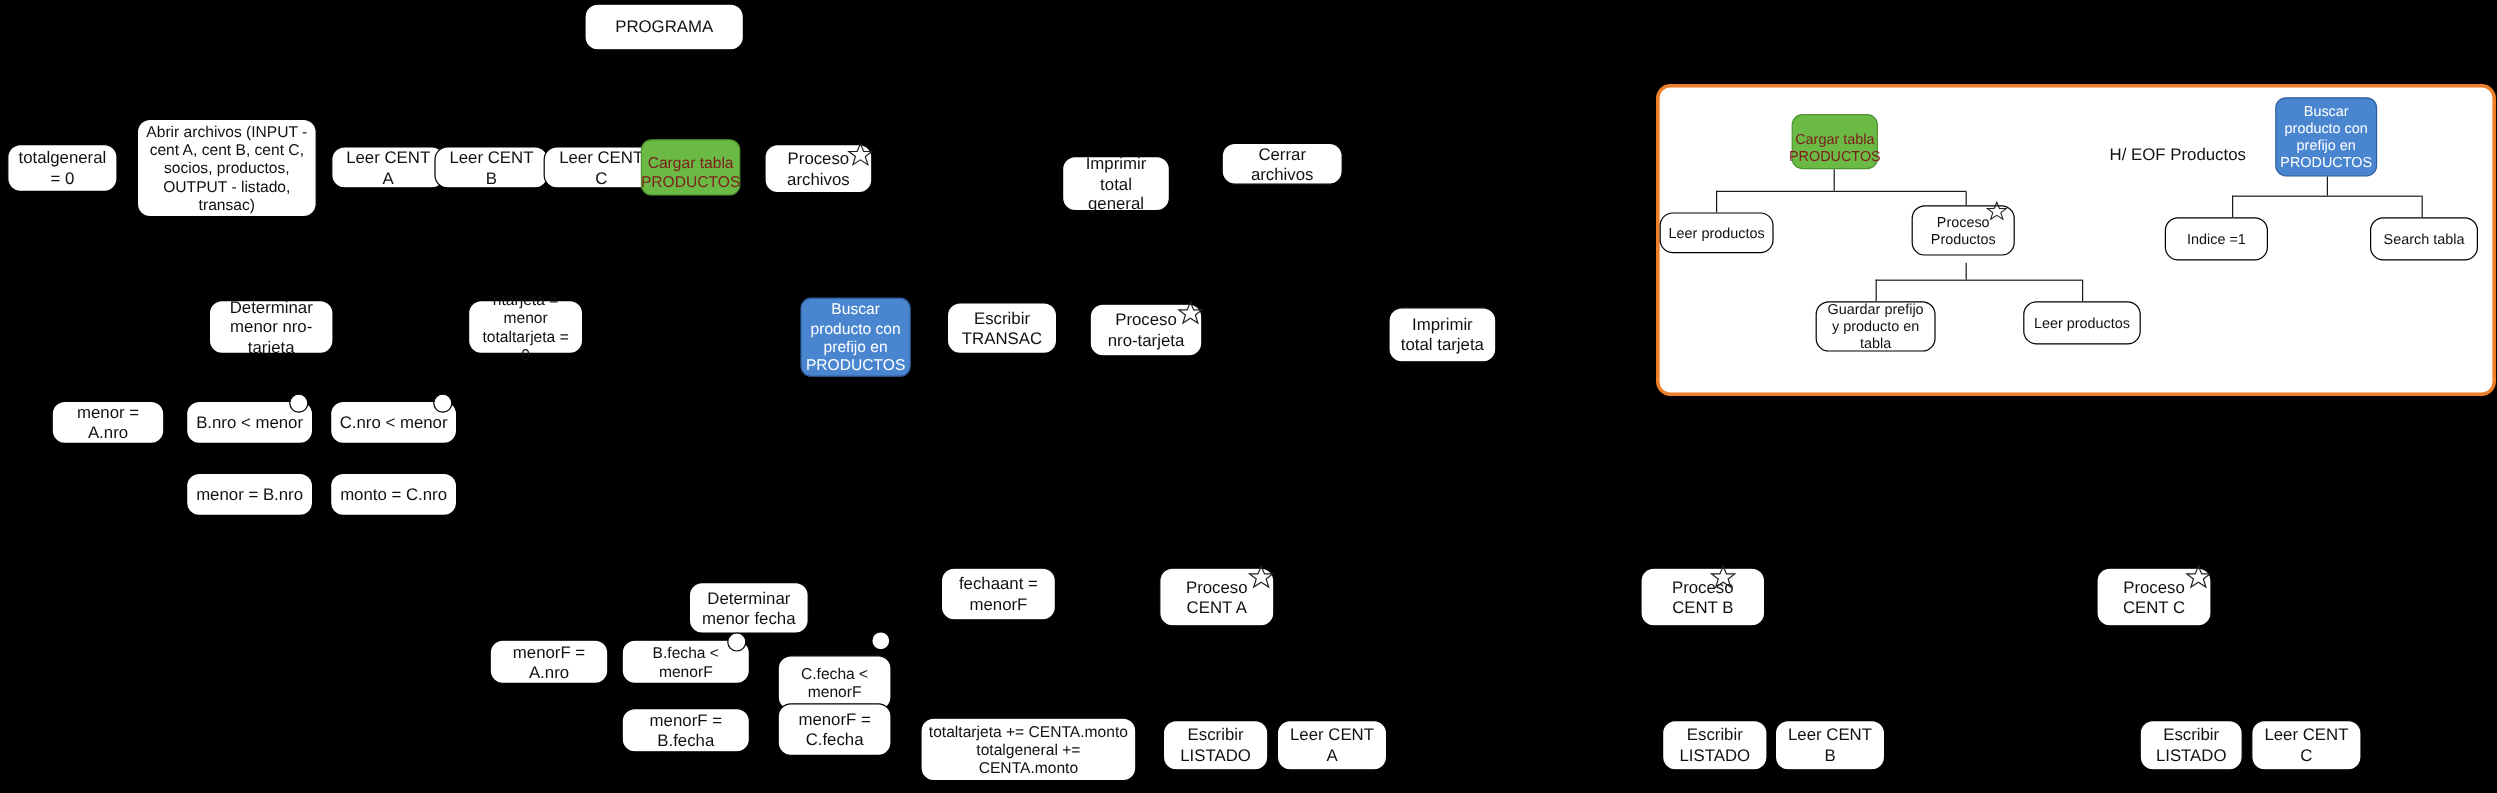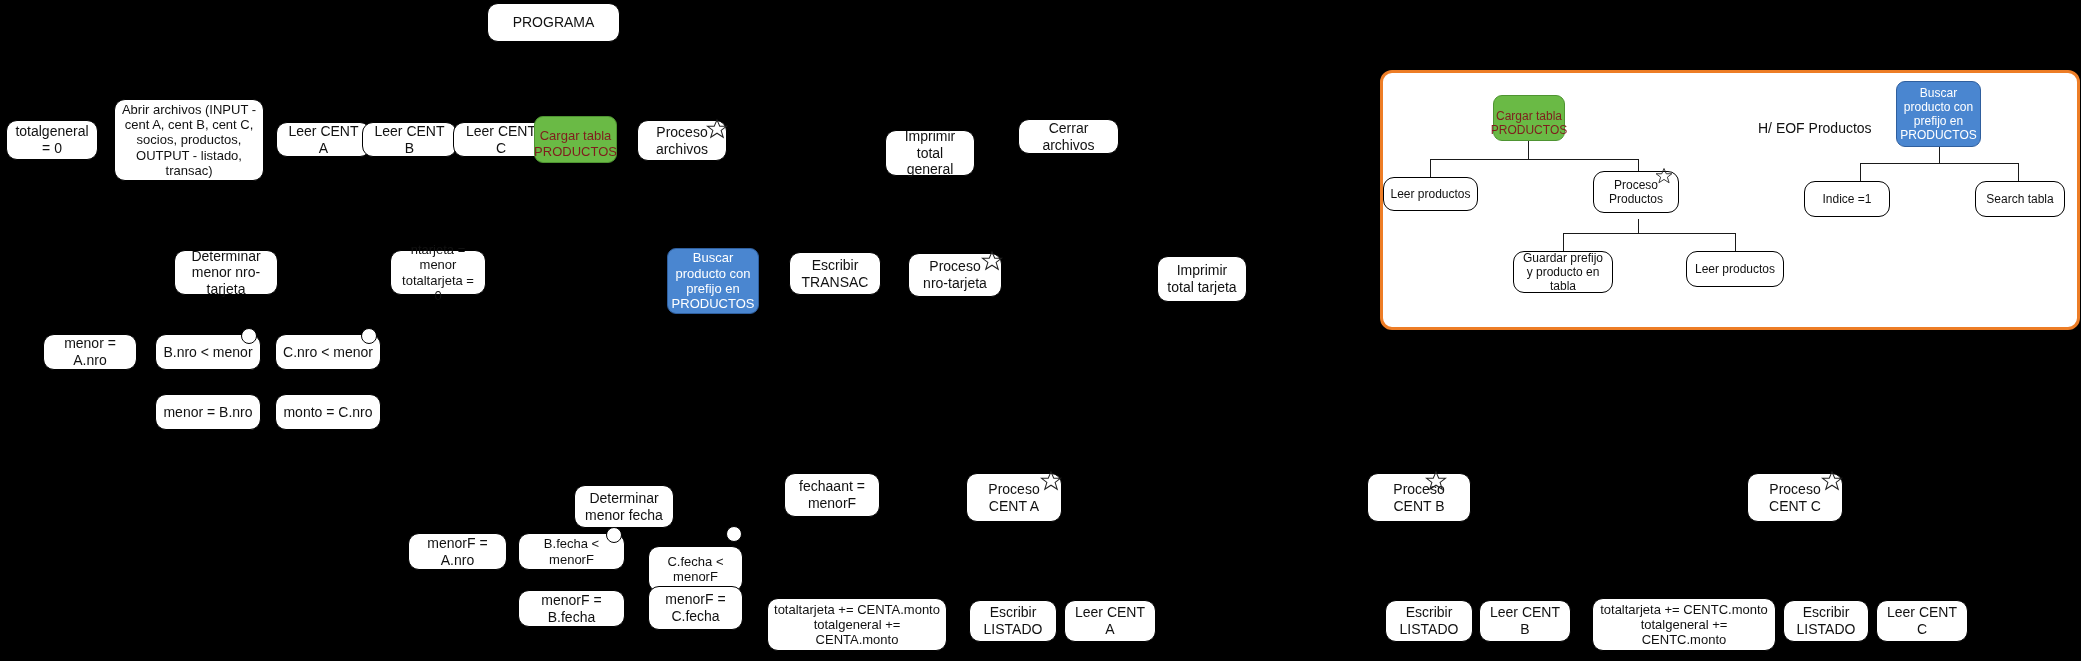--- a/index.html
+++ b/index.html
@@ -318,23 +318,20 @@
     <span>Leer CENT A</span>
   </div>
 
   <div class="node plain" style="left:1385px;top:600px;width:88px;height:42px;">
     <span>Escribir LISTADO</span>
   </div>
   <div class="node plain" style="left:1479px;top:600px;width:92px;height:42px;">
     <span>Leer CENT B</span>
   </div>
 
-  <div class="node plain" style="left:1592px;top:598px;width:184px;height:53px;font-size:13px;">
-    <span>totaltarjeta += CENTC.monto totalgeneral += CENTC.monto</span>
-  </div>
   <div class="node plain" style="left:1783px;top:600px;width:86px;height:42px;">
     <span>Escribir LISTADO</span>
   </div>
   <div class="node plain" style="left:1876px;top:600px;width:92px;height:42px;">
     <span>Leer CENT C</span>
   </div>
 
   <div class="panel" style="left:1380px;top:70px;width:700px;height:260px;">
 
     <div class="ln v" style="left:145px;top:68px;height:18px;"></div>

